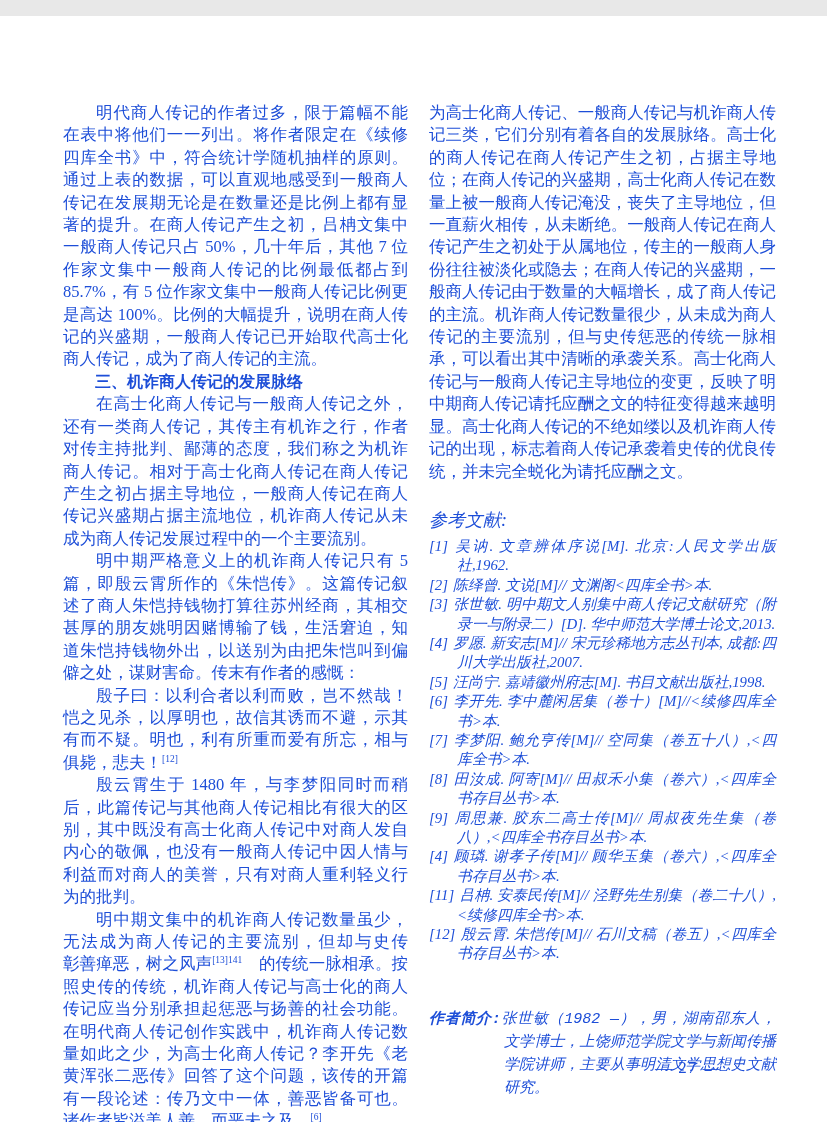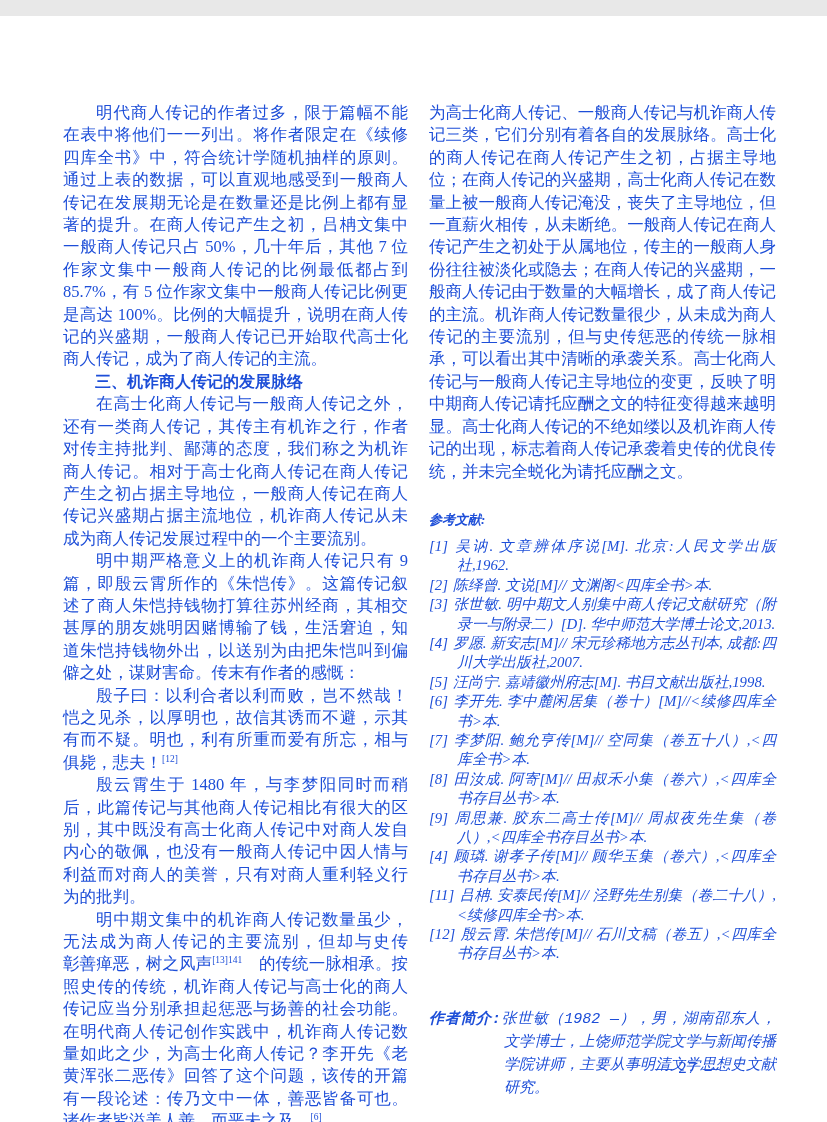--- a/index.html
+++ b/index.html
@@ -33,23 +33,23 @@
     text-indent:2em;
   }
   sup.cite{
     font-size:9.5px;
     line-height:0;
     vertical-align:super;
     letter-spacing:0;
   }
   .refs-heading{
     margin:27px 0 7px 0;
-    font-size:13px;
+    font-size:18px;
     line-height:20px;
-    font-weight:bold;
+    font-weight:normal;
     font-style:italic;
   }
   .refs{
     font-size:14.8px;
     line-height:19.4px;
     font-style:italic;
     text-align:justify;
   }
   .ref{
     padding-left:1.9em;
@@ -81,21 +81,21 @@
 </head>
 <body>
 
 <div class="page">
   <div class="columns">
 
     <div class="col">
       <p class="body-p indent">明代商人传记的作者过多，限于篇幅不能在表中将他们一一列出。将作者限定在《续修四库全书》中，符合统计学随机抽样的原则。通过上表的数据，可以直观地感受到一般商人传记在发展期无论是在数量还是比例上都有显著的提升。在商人传记产生之初，吕柟文集中一般商人传记只占 50%，几十年后，其他 7 位作家文集中一般商人传记的比例最低都占到 85.7%，有 5 位作家文集中一般商人传记比例更是高达 100%。比例的大幅提升，说明在商人传记的兴盛期，一般商人传记已开始取代高士化商人传记，成为了商人传记的主流。</p>
       <h3 class="sec-heading">三、机诈商人传记的发展脉络</h3>
       <p class="body-p indent">在高士化商人传记与一般商人传记之外，还有一类商人传记，其传主有机诈之行，作者对传主持批判、鄙薄的态度，我们称之为机诈商人传记。相对于高士化商人传记在商人传记产生之初占据主导地位，一般商人传记在商人传记兴盛期占据主流地位，机诈商人传记从未成为商人传记发展过程中的一个主要流别。</p>
-      <p class="body-p indent">明中期严格意义上的机诈商人传记只有 9 篇，即殷云霄所作的《朱恺传》。这篇传记叙述了商人朱恺持钱物打算往苏州经商，其相交甚厚的朋友姚明因赌博输了钱，生活窘迫，知道朱恺持钱物外出，以送别为由把朱恺叫到偏僻之处，谋财害命。传末有作者的感慨：</p>
+      <p class="body-p indent">明中期严格意义上的机诈商人传记只有 5 篇，即殷云霄所作的《朱恺传》。这篇传记叙述了商人朱恺持钱物打算往苏州经商，其相交甚厚的朋友姚明因赌博输了钱，生活窘迫，知道朱恺持钱物外出，以送别为由把朱恺叫到偏僻之处，谋财害命。传末有作者的感慨：</p>
       <p class="body-p indent"><span>殷子曰：以利合者以利而败，岂不然哉！恺之见杀，以厚明也，故信其诱而不避，示其有而不疑。明也，利有所重而爱有所忘，相与俱毙，悲夫！</span><sup class="cite">[12]</sup></p>
       <p class="body-p indent">殷云霄生于 1480 年，与李梦阳同时而稍后，此篇传记与其他商人传记相比有很大的区别，其中既没有高士化商人传记中对商人发自内心的敬佩，也没有一般商人传记中因人情与利益而对商人的美誉，只有对商人重利轻义行为的批判。</p>
       <p class="body-p indent"><span>明中期文集中的机诈商人传记数量虽少，无法成为商人传记的主要流别，但却与史传　彰善瘅恶，树之风声</span><sup class="cite">[13]141</sup><span>　的传统一脉相承。按照史传的传统，机诈商人传记与高士化的商人传记应当分别承担起惩恶与扬善的社会功能。在明代商人传记创作实践中，机诈商人传记数量如此之少，为高士化商人传记？李开先《老黄浑张二恶传》回答了这个问题，该传的开篇有一段论述：传乃文中一体，善恶皆备可也。诸作者皆溢美人善，而恶未之及。</span><sup class="cite">[6]</sup></p>
       <h3 class="sec-heading">四、结论</h3>
 
     </div>
 
     <div class="col col-right">
       <p class="body-p">为高士化商人传记、一般商人传记与机诈商人传记三类，它们分别有着各自的发展脉络。高士化的商人传记在商人传记产生之初，占据主导地位；在商人传记的兴盛期，高士化商人传记在数量上被一般商人传记淹没，丧失了主导地位，但一直薪火相传，从未断绝。一般商人传记在商人传记产生之初处于从属地位，传主的一般商人身份往往被淡化或隐去；在商人传记的兴盛期，一般商人传记由于数量的大幅增长，成了商人传记的主流。机诈商人传记数量很少，从未成为商人传记的主要流别，但与史传惩恶的传统一脉相承，可以看出其中清晰的承袭关系。高士化商人传记与一般商人传记主导地位的变更，反映了明中期商人传记请托应酬之文的特征变得越来越明显。高士化商人传记的不绝如缕以及机诈商人传记的出现，标志着商人传记承袭着史传的优良传统，并未完全蜕化为请托应酬之文。</p>
 

